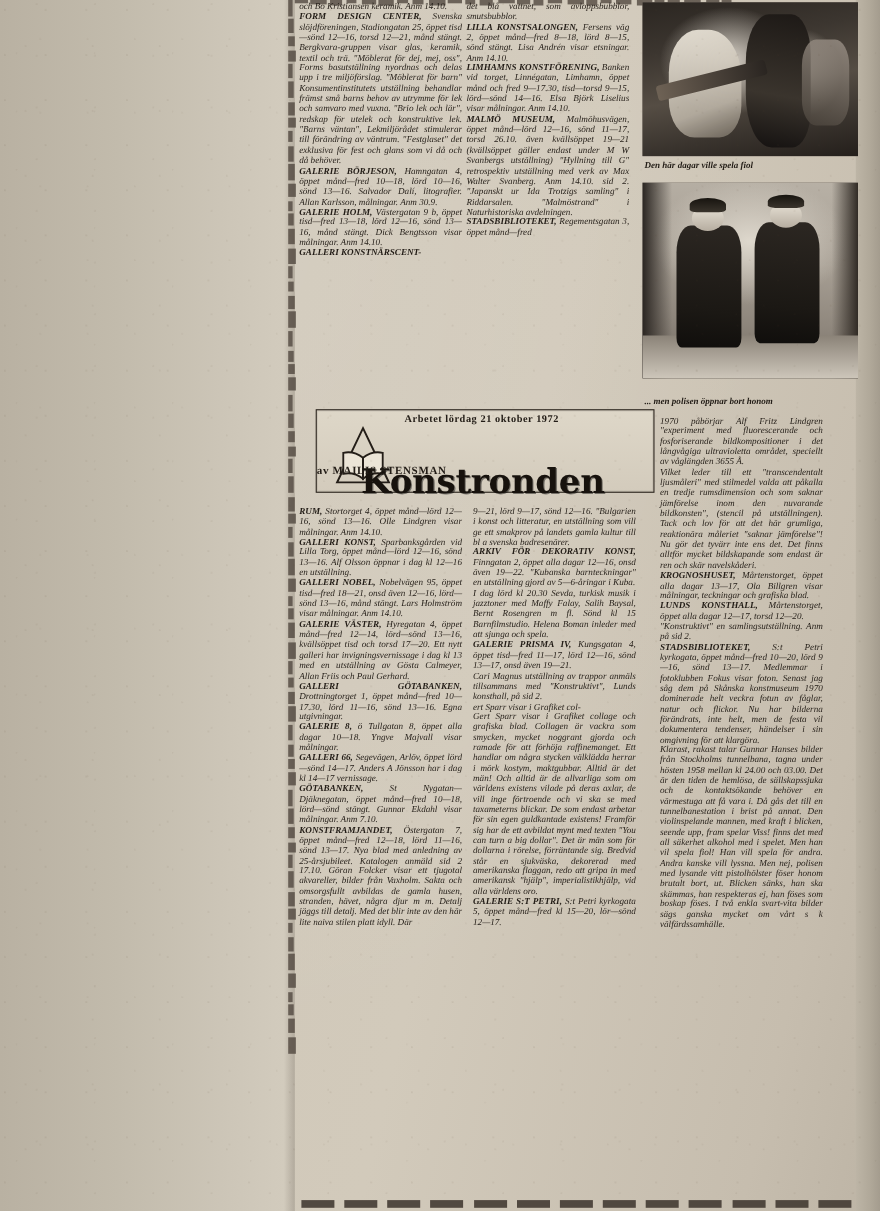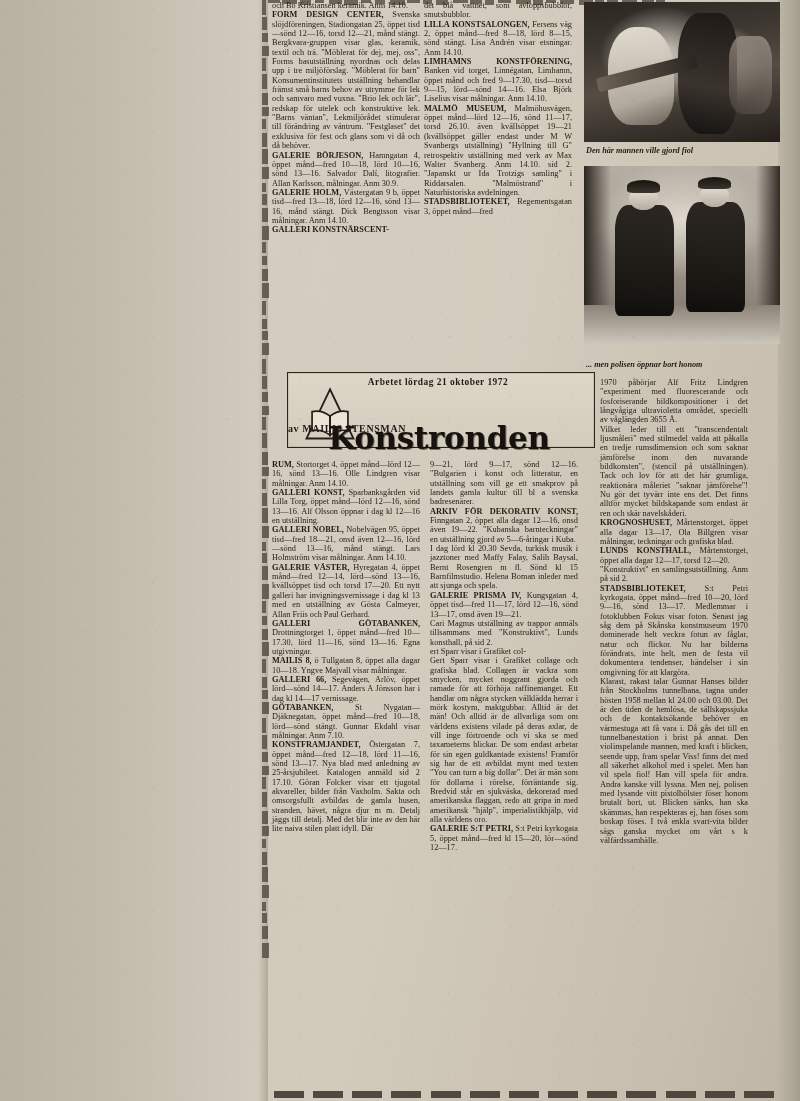--- a/index.html
+++ b/index.html
@@ -35,21 +35,21 @@
   .tear.vert{flex-direction:column;}
   .tear i{display:block;background:#4a4038;opacity:.75;}
 
   
   #sheet{
     position:absolute;left:268px;top:0;width:510px;height:1101px;
   }
 
   .col{position:absolute;font-size:8.3px;line-height:9.35px;text-align:justify;
        -webkit-hyphens:auto;hyphens:auto;}
-  .col p{margin:0;}
+  .col p{margin:0;font-style:italic;}
   .col b{font-weight:bold;}
 
   
   #col-a{left:4px;top:1px;width:148px;}
   #col-b{left:156px;top:1px;width:148px;}
 
   
   #col-c{left:4px;top:460px;width:148px;}
   #col-d{left:162px;top:460px;width:148px;}
   #col-e{left:332px;top:378px;width:148px;}
@@ -277,21 +277,21 @@
       <div class="title">Konstronden</div>
       <div class="byline">av MAILIS STENSMAN</div>
     </div>
 
     <div class="col" id="col-c">
         <p><b>RUM,</b> Stortorget 4, öppet månd—lörd 12—16, sönd 13—16. Olle Lindgren visar målningar. Anm 14.10.</p>
         <p><b>GALLERI KONST,</b> Sparbanksgården vid Lilla Torg, öppet månd—lörd 12—16, sönd 13—16. Alf Olsson öppnar i dag kl 12—16 en utställning.</p>
         <p><b>GALLERI NOBEL,</b> Nobelvägen 95, öppet tisd—fred 18—21, onsd även 12—16, lörd—sönd 13—16, månd stängt. Lars Holmström visar målningar. Anm 14.10.</p>
         <p><b>GALERIE VÄSTER,</b> Hyregatan 4, öppet månd—fred 12—14, lörd—sönd 13—16, kvällsöppet tisd och torsd 17—20. Ett nytt galleri har invigningsvernissage i dag kl 13 med en utställning av Gösta Calmeyer, Allan Friis och Paul Gerhard.</p>
         <p><b>GALLERI GÖTABANKEN,</b> Drottningtorget 1, öppet månd—fred 10—17.30, lörd 11—16, sönd 13—16. Egna utgivningar.</p>
-        <p><b>MAILIS 8,</b> ö Tullgatan 8, öppet alla dagar 10—18. Yngve Majvall visar målningar.</p>
+        <p><b>GALERIE 8,</b> ö Tullgatan 8, öppet alla dagar 10—18. Yngve Majvall visar målningar.</p>
         <p><b>GALLERI 66,</b> Segevägen, Arlöv, öppet lörd—sönd 14—17. Anders A Jönsson har i dag kl 14—17 vernissage.</p>
         <p><b>GÖTABANKEN,</b> St Nygatan—Djäknegatan, öppet månd—fred 10—18, lörd—sönd stängt. Gunnar Ekdahl visar målningar. Anm 7.10.</p>
         <p><b>KONSTFRAMJANDET,</b> Östergatan 7, öppet månd—fred 12—18, lörd 11—16, sönd 13—17. Nya blad med anledning av 25-årsjubileet. Katalogen anmäld sid 2 17.10. Göran Folcker visar ett tjugotal akvareller, bilder från Vaxholm. Sakta och omsorgsfullt avbildas de gamla husen, stranden, hävet, några djur m m. Detalj jäggs till detalj. Med det blir inte av den här lite naiva stilen platt idyll. Där</p>
       </div>
 
     <div class="col" id="col-d">
         <p>9—21, lörd 9—17, sönd 12—16. "Bulgarien i konst och litteratur, en utställning som vill ge ett smakprov på landets gamla kultur till bl a svenska badresenärer.</p>
         <p><b>ARKIV FÖR DEKORATIV KONST,</b> Finngatan 2, öppet alla dagar 12—16, onsd även 19—22. "Kubanska barnteckningar" en utställning gjord av 5—6-åringar i Kuba.</p>
         <p>I dag lörd kl 20.30 Sevda, turkisk musik i jazztoner med Maffy Falay, Salih Baysal, Bernt Rosengren m fl. Sönd kl 15 Barnfilmstudio. Helena Boman inleder med att sjunga och spela.</p>
         <p><b>GALERIE PRISMA IV,</b> Kungsgatan 4, öppet tisd—fred 11—17, lörd 12—16, sönd 13—17, onsd även 19—21.</p>
@@ -312,21 +312,21 @@
       </div>
   </div>
 
   <div class="photo" id="photo1">
     <div class="img"></div>
     <div class="b1"></div>
       <div class="b2"></div>
       <div class="b3"></div>
       <div class="b4"></div>
   </div>
-  <div class="cap1">Den här mannen ville gjord fiol</div>
+  <div class="cap1">Den här dagar ville spela fiol</div>
 
   <div class="photo" id="photo2">
     <div class="img"></div>
     <div class="dark-l"></div>
       <div class="dark-r"></div>
     <div class="floor"></div>
     <div class="p-body" style="left:16%;top:22%;"></div>
     <div class="p-head" style="left:23%;top:12%;"></div>
     <div class="cap-hat" style="left:22%;top:8%;"></div>
     <div class="p-body" style="left:52%;top:20%;"></div>

